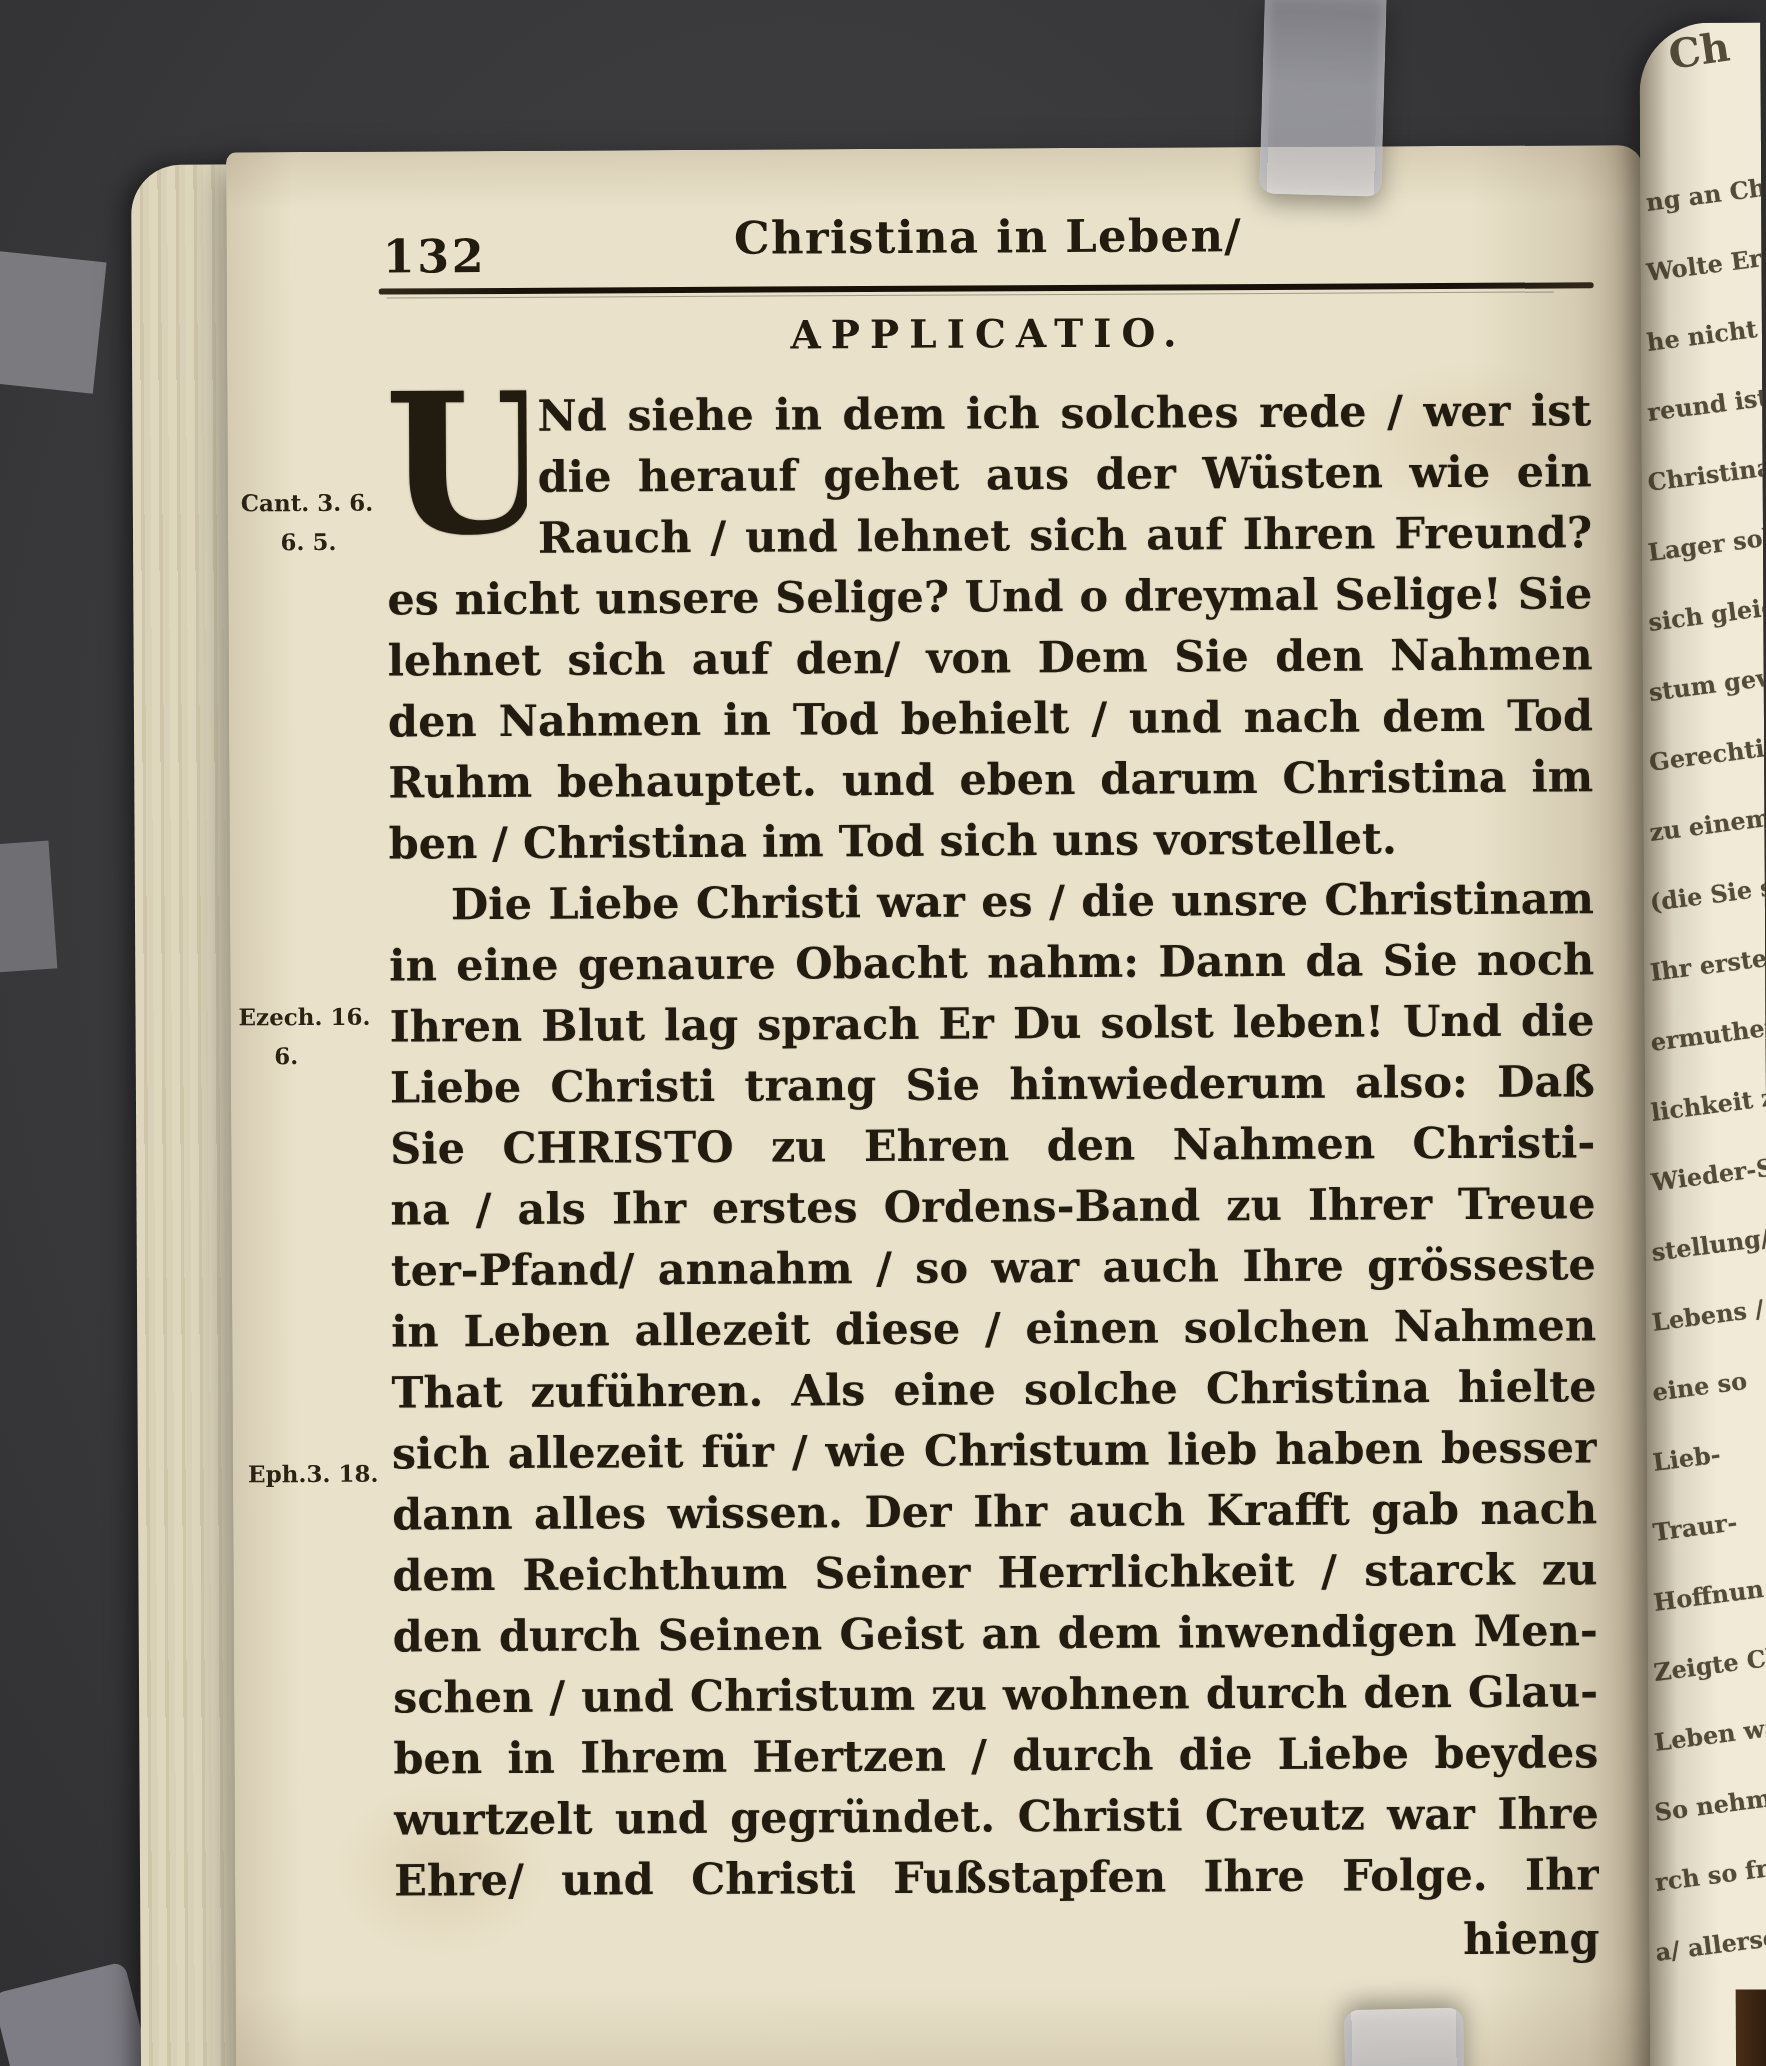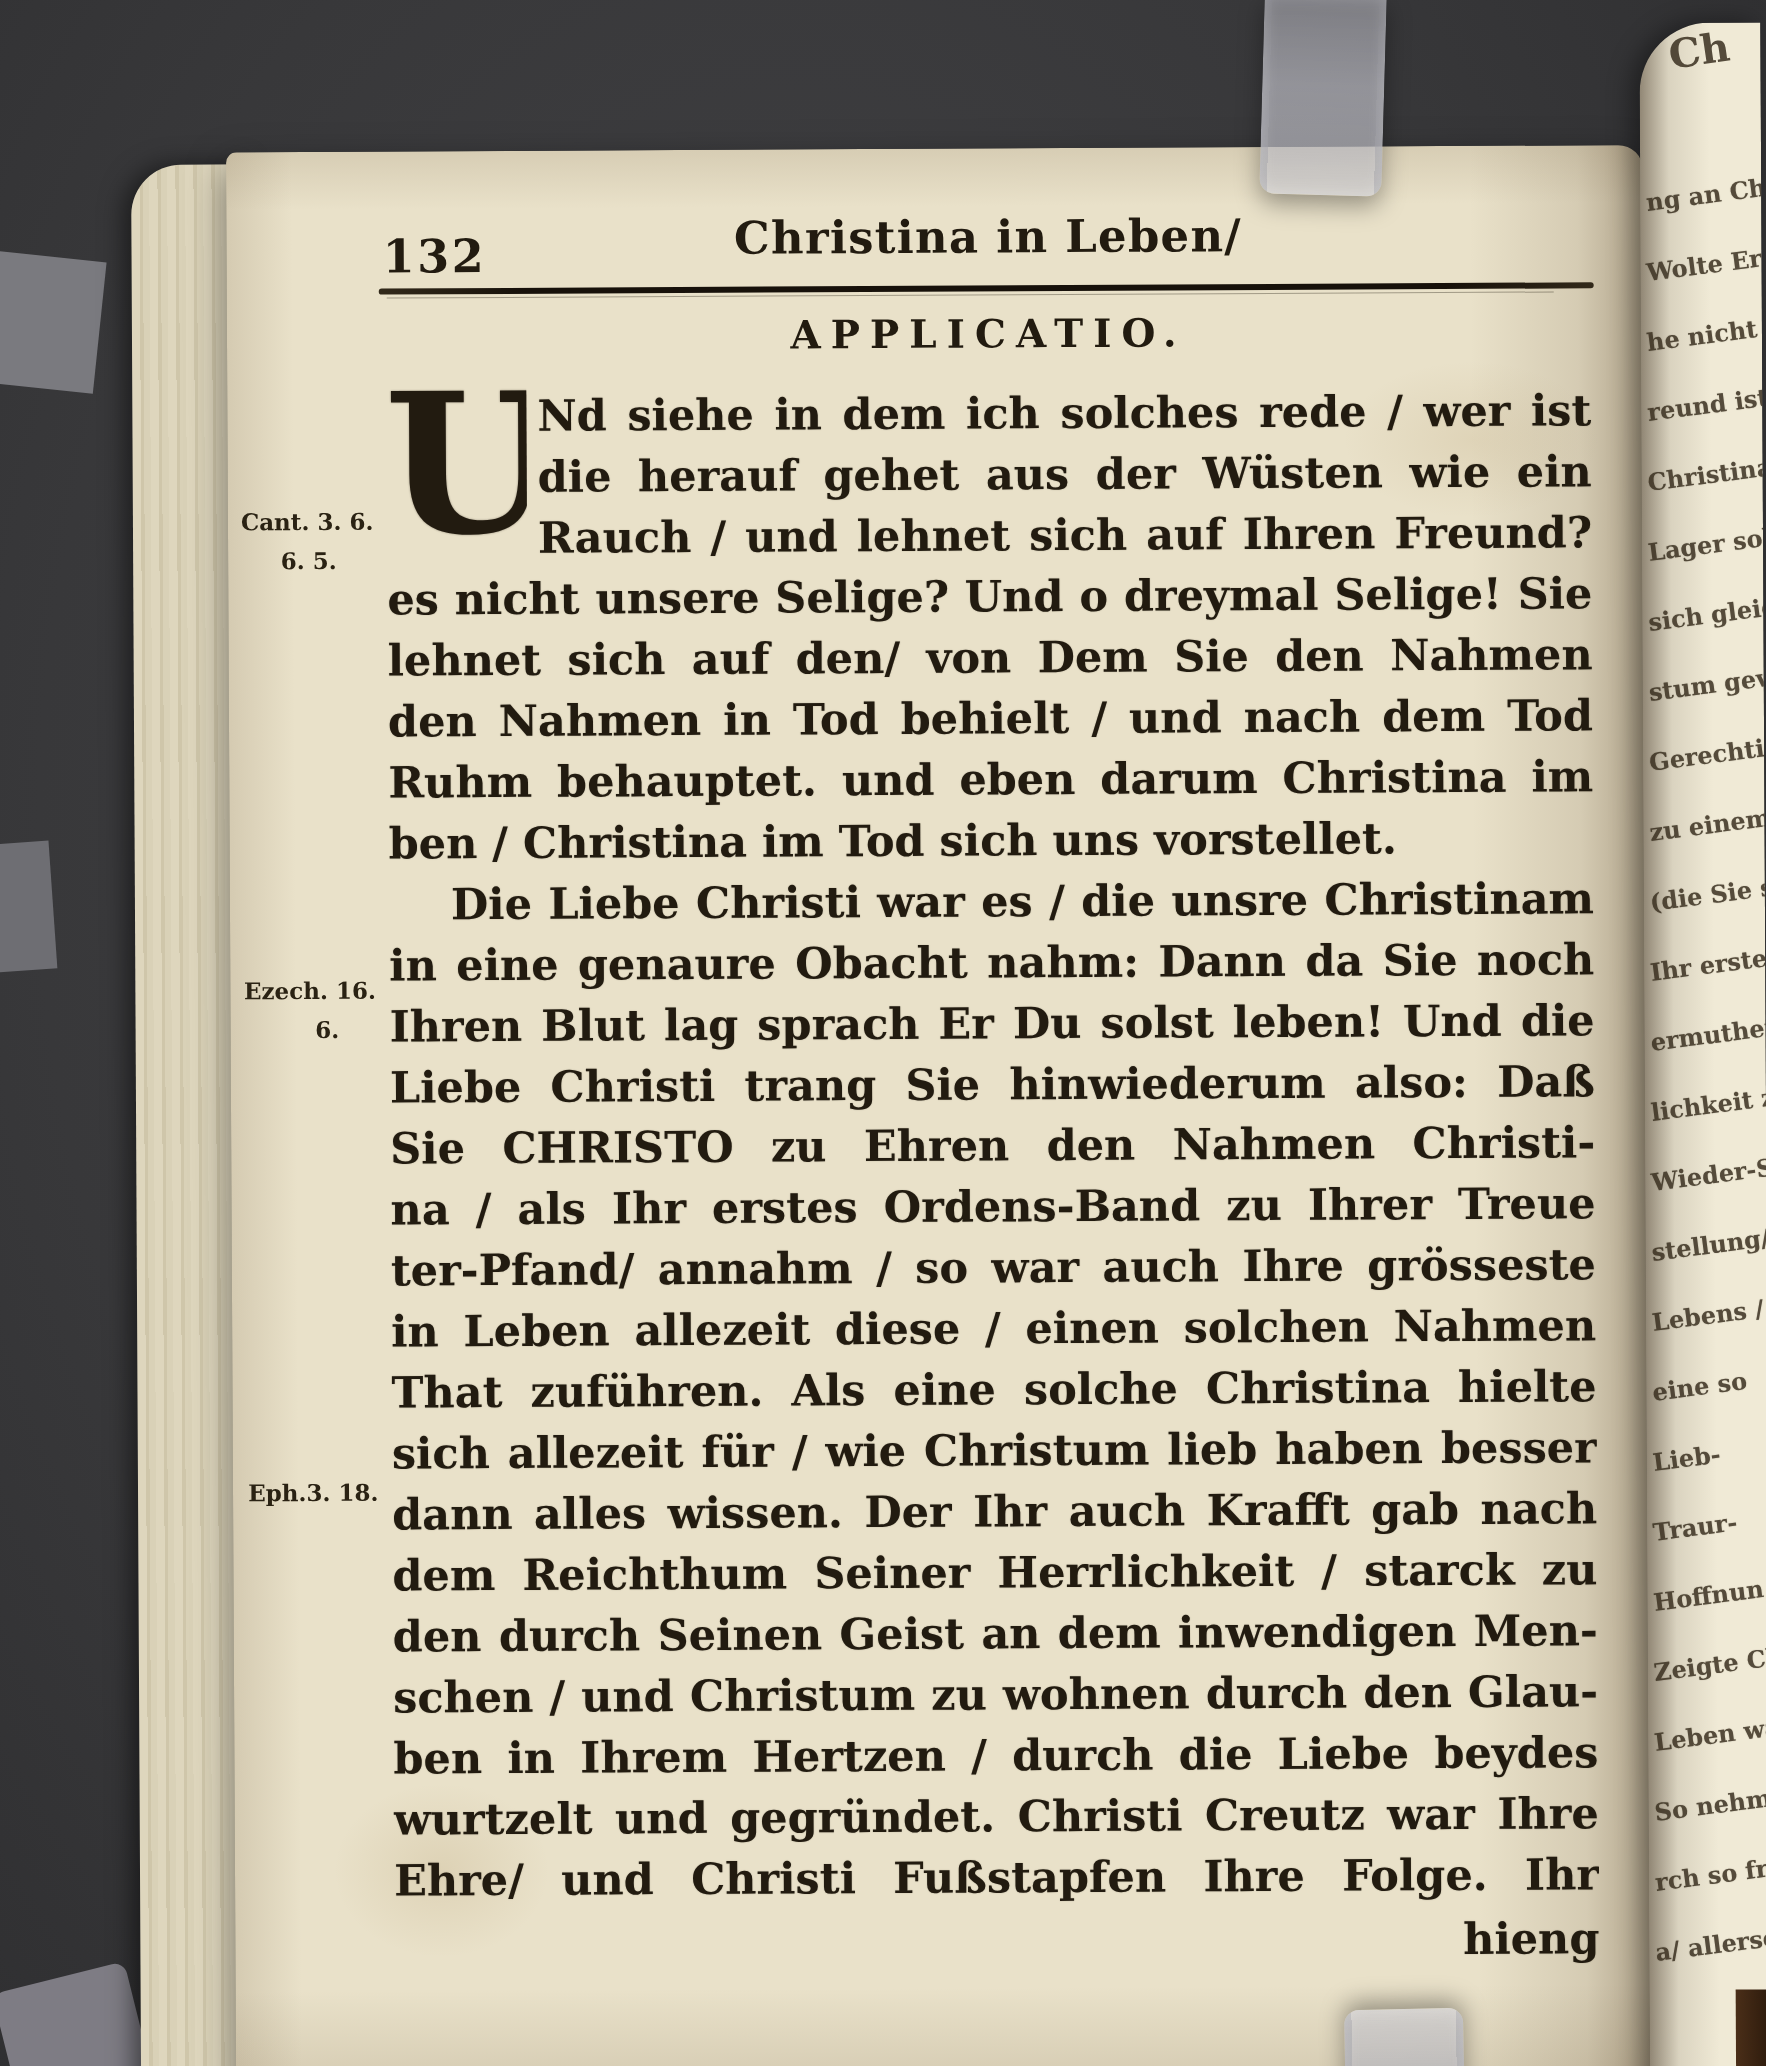--- a/index.html
+++ b/index.html
@@ -39,23 +39,23 @@
   .stain{position:absolute;border-radius:50%;pointer-events:none;}
   .stain-1{left:99px;top:1632px;width:215px;height:174px;background:radial-gradient(closest-side,rgba(150,118,62,.14),rgba(150,118,62,0));}
   .stain-2{left:1116px;top:215px;width:256px;height:157px;background:radial-gradient(closest-side,rgba(150,118,62,.12),rgba(150,118,62,0));}
 
   .pagenum{position:absolute;left:156px;top:78px;font-size:46px;font-weight:700;letter-spacing:2.5px;}
   .running-head{position:absolute;left:159px;top:62px;width:1205px;text-align:center;font-size:45px;font-weight:700;letter-spacing:1.2px;}
   .rule{position:absolute;left:152px;top:137px;width:1215px;height:5.8px;background:linear-gradient(90deg,#32291a,#17110a 12%,#17110a 88%,#32291a);border-radius:3.3px;}
   .rule::after{content:"";position:absolute;left:8.3px;top:9px;width:96%;height:1.2px;background:rgba(30,22,12,.35);}
   .heading{position:absolute;left:159px;top:162px;width:1205px;text-align:center;font-size:39px;font-weight:700;letter-spacing:10px;}
 
-  .margin-note{position:absolute;left:2.5px;width:143px;text-align:right;font-size:23px;font-weight:700;line-height:39px;color:#2a2213;margin-top:19px;}
+  .margin-note{position:absolute;left:2.5px;width:143px;text-align:right;font-size:23px;font-weight:700;line-height:39px;color:#2a2213;}
   .note-1{top:331px;}
-  .note-2{top:800px;}
+  .note-2{top:845px;text-align:center;}
   .note-3{top:1302px;}
   .mn2{padding-right:37px;}
 
   .dropcap{
     position:absolute;left:157px;top:226px;width:142px;height:183px;
     font-size:194px;line-height:174px;font-weight:700;text-align:center;overflow:hidden;
     text-shadow:0 0 2.1px rgba(30,22,10,.45);
   }
   .textblock{position:absolute;left:159px;top:235px;width:1205px;}
   .line{

